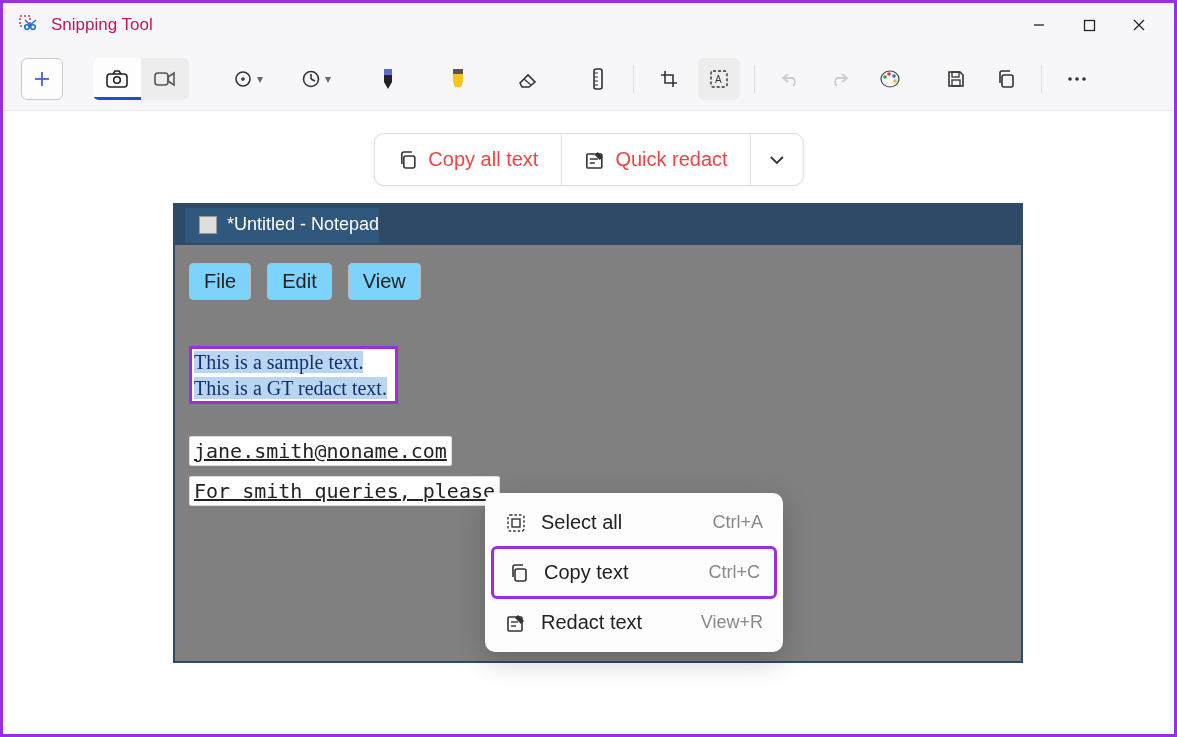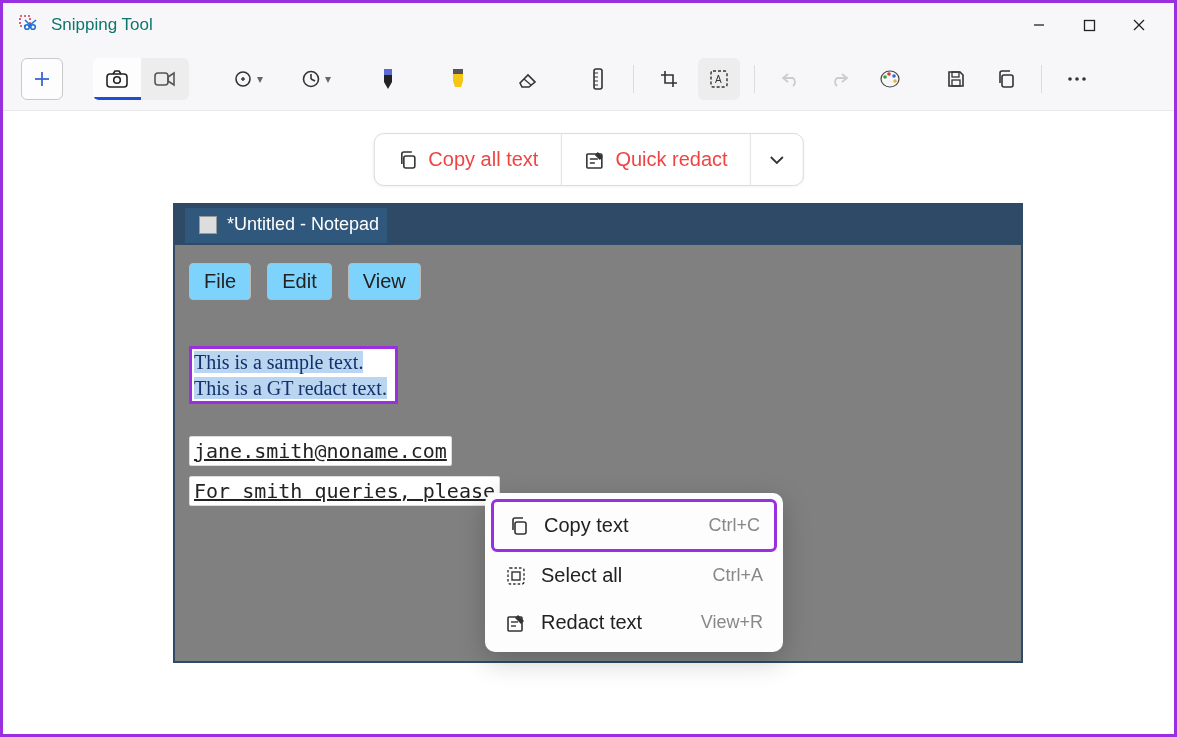--- a/index.html
+++ b/index.html
@@ -17,21 +17,21 @@
     display: flex;
     align-items: center;
     padding: 0 10px 0 16px;
     background: #f7f7f9;
   }
   .titlebar .app-icon {
     width: 20px; height: 20px;
     margin-right: 12px;
     display:flex;align-items:center;justify-content:center;
   }
-  .titlebar .title { font-size: 17px; color: #0f766e; }
+  .titlebar .title { font-size: 17px; color: #be185d; }
   .titlebar .winctl { margin-left: auto; display:flex; gap: 0; }
   .titlebar .winbtn {
     width: 50px; height: 40px;
     display:flex; align-items:center; justify-content:center;
     color:#222; font-size: 15px;
   }
   .toolbar {
     height: 64px;
     background: #f7f7f9;
     border-bottom: 1px solid #e8e8e8;
@@ -100,21 +100,21 @@
   .np-titlebar {
     height:40px;
     background:#2e4a66;
     display:flex;
     align-items:flex-start;
   }
   .np-tab {
     background:#30577c;
     color:#fff;
     font-size:18px;
-    padding: 6px 8px 8px 14px;
+    padding: 6px 0 8px 14px;
     display:flex; align-items:center; gap:10px;
     margin-left:10px;
     margin-top:3px;
   }
   .np-icon { width:18px;height:18px;background:#ddd;display:inline-block;border:1px solid #999;}
   .np-menu {
     display:flex; gap:16px;
     padding: 18px 14px;
   }
   .np-menu .mbtn {
@@ -386,39 +386,39 @@
       <div class="sp">
         <span class="block">jane.smith@noname.com</span>
       </div>
       <div style="margin-top:10px;">
         <span class="block">For smith queries, please</span>
       </div>
     </div>
   </div>
 
   <div class="context-menu">
+    <div class="cm-item">
+      <span class="ic">
+        <svg width="20" height="20">
+            <rect x="2" y="2" width="16" height="16" rx="2" fill="none" stroke="#333" stroke-width="1.4" stroke-dasharray="2.5 2"></rect>
+            <rect x="6" y="6" width="8" height="8" fill="none" stroke="#333" stroke-width="1.4"></rect>
+          </svg>
+      </span>
+      <span>Select all</span>
+      <span class="shc">Ctrl+A</span>
+    </div>
     <div class="cm-item hl">
       <span class="ic">
         <svg width="20" height="20">
             <rect x="6" y="6" width="11" height="12" rx="2" fill="none" stroke="#333" stroke-width="1.6"></rect>
             <path d="M4 14 L4 4 A2 2 0 0 1 6 2 L14 2" fill="none" stroke="#333" stroke-width="1.6"></path>
           </svg>
       </span>
       <span>Copy text</span>
       <span class="shc">Ctrl+C</span>
-    </div>
-    <div class="cm-item">
-      <span class="ic">
-        <svg width="20" height="20">
-            <rect x="2" y="2" width="16" height="16" rx="2" fill="none" stroke="#333" stroke-width="1.4" stroke-dasharray="2.5 2"></rect>
-            <rect x="6" y="6" width="8" height="8" fill="none" stroke="#333" stroke-width="1.4"></rect>
-          </svg>
-      </span>
-      <span>Select all</span>
-      <span class="shc">Ctrl+A</span>
     </div>
     <div class="cm-item">
       <span class="ic">
         <svg width="20" height="20">
             <rect x="2" y="4" width="14" height="14" rx="1" fill="none" stroke="#333" stroke-width="1.6"></rect>
             <line x1="5" y1="9" x2="12" y2="9" stroke="#333" stroke-width="1.4"></line>
             <line x1="5" y1="13" x2="10" y2="13" stroke="#333" stroke-width="1.4"></line>
             <path d="M12 2 L18 8 L15 11 L9 5 Z" fill="#333"></path>
           </svg>
       </span>

